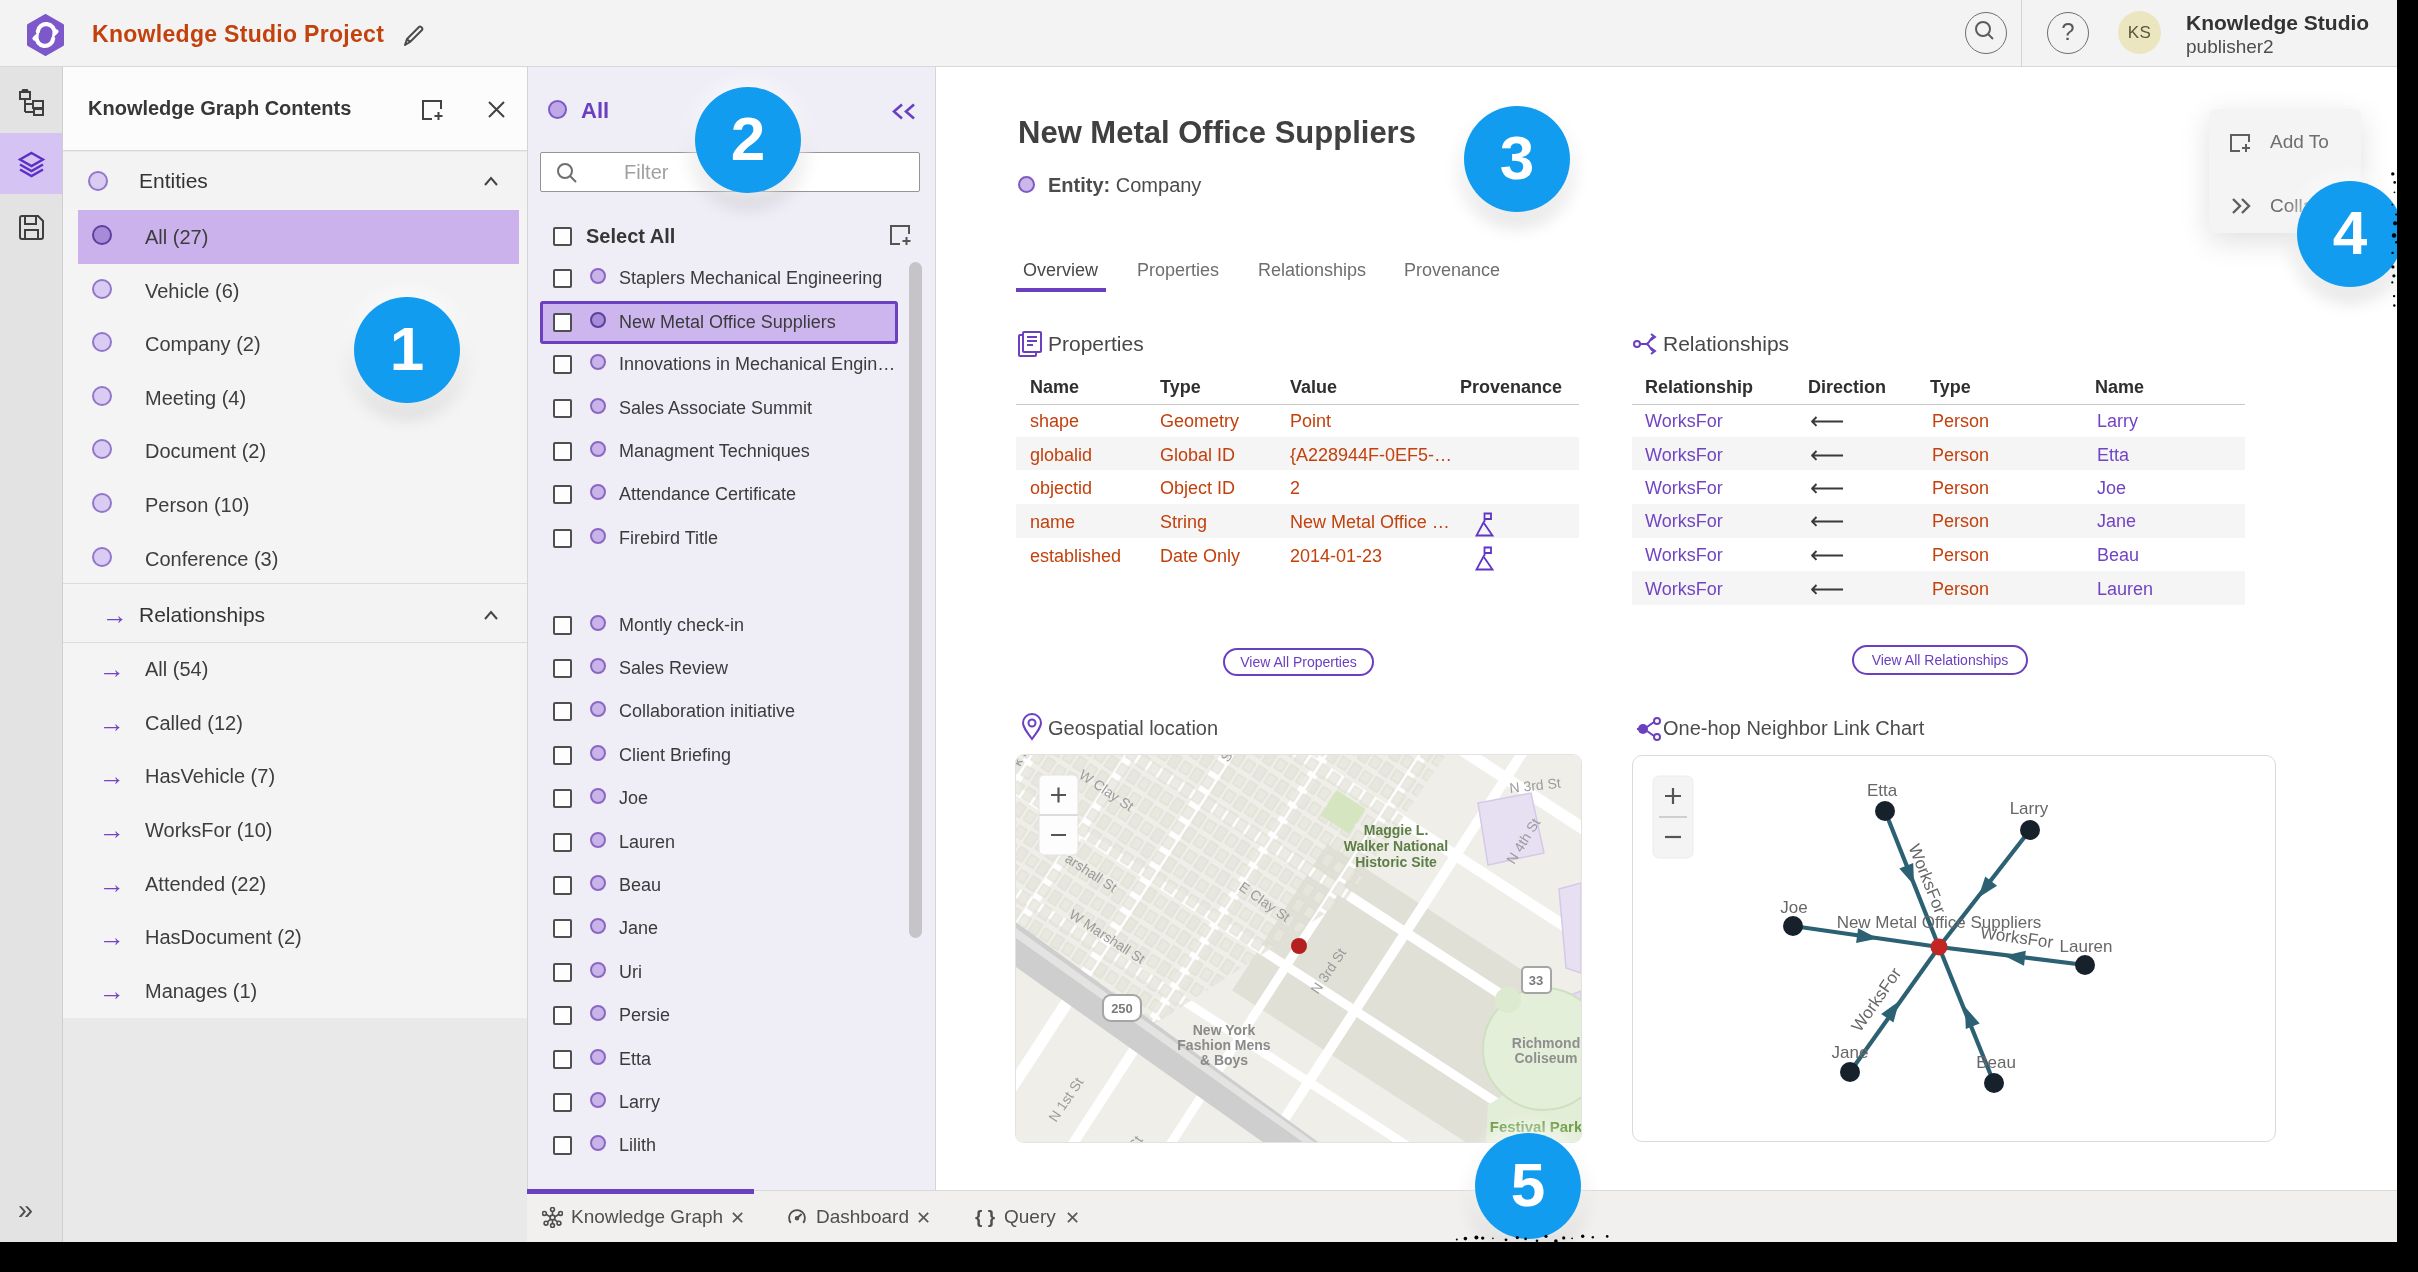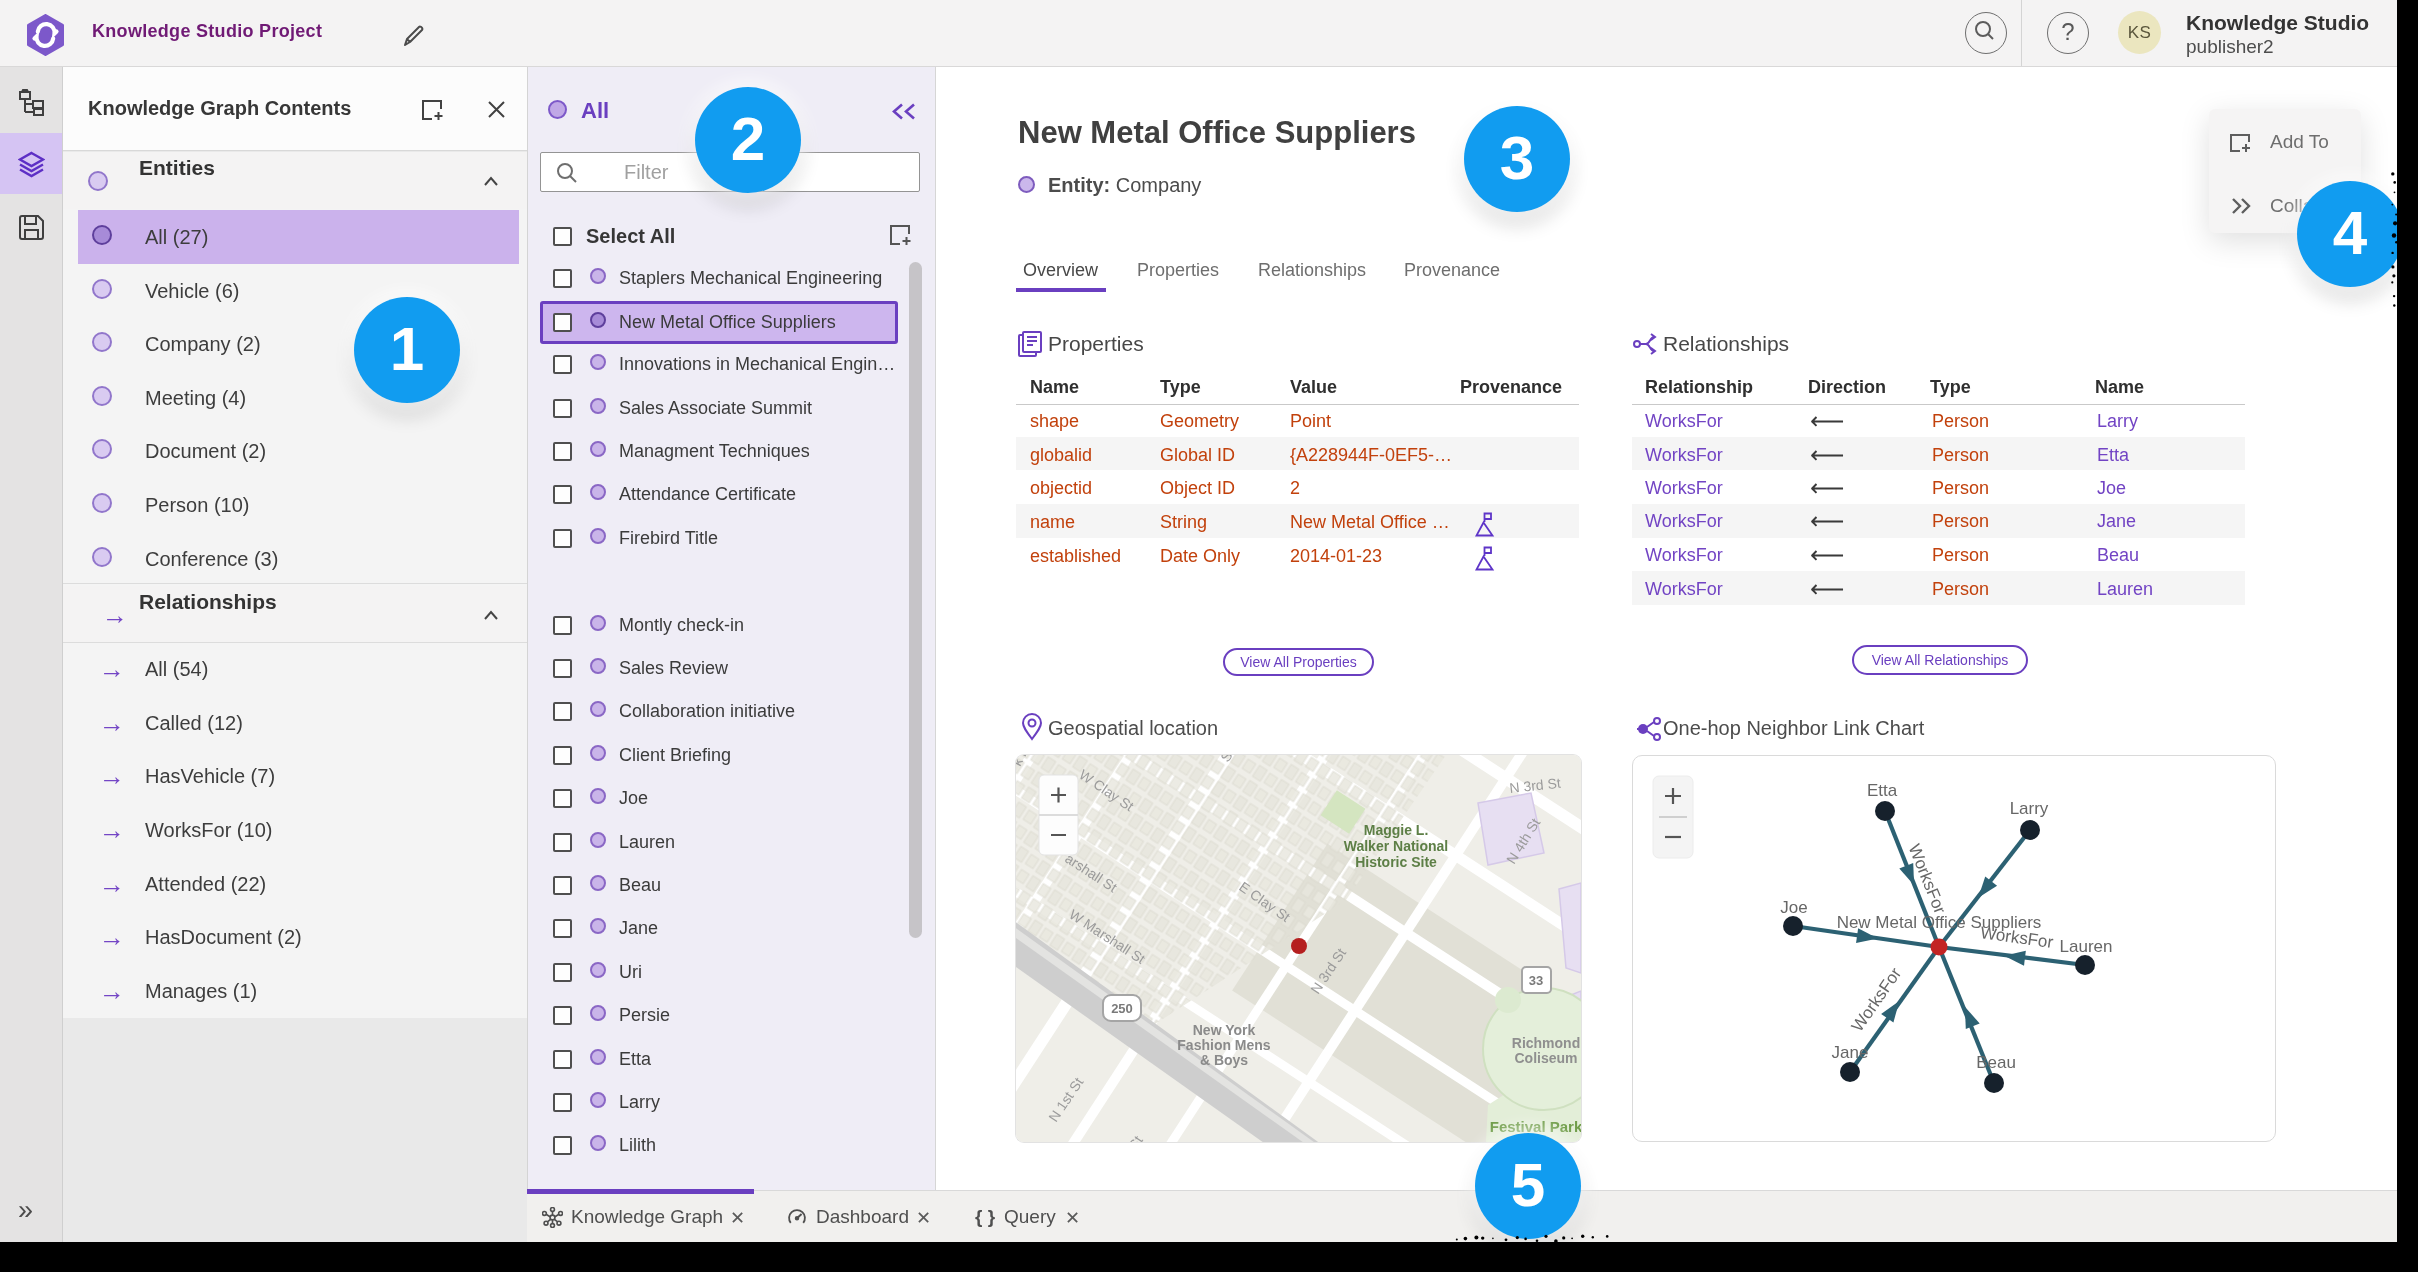--- a/index.html
+++ b/index.html
@@ -1,39 +1,39 @@
 <!DOCTYPE html>
 <html><head>
 <meta charset="utf-8">
 <style>
 * { margin:0; padding:0; box-sizing:border-box; }
 html,body { width:2418px; height:1272px; overflow:hidden; background:#000; }
 body { font-family:"Liberation Sans", sans-serif; color:#3f3f3f; position:relative; }
 .abs { position:absolute; }
 #header { left:0; top:0; width:2397px; height:67px; background:#f4f3f3; border-bottom:1px solid #d9d8d8; }
 #logo { left:27px; top:14px; width:37px; height:42px; }
-#apptitle { left:92px; top:21px; font-size:18px; font-weight:bold; color:#701a75; letter-spacing:0.3px; }
+#apptitle { left:92px; top:21px; font-size:23px; font-weight:bold; color:#c2410c; letter-spacing:0.3px; }
 #pencil { left:402px; top:24px; }
 #hdr-div { left:2021px; top:0; width:1px; height:66px; background:#d4d4d4; }
 .hcirc { width:42px; height:42px; border:1.8px solid #6f6f6f; border-radius:50%; color:#5c5c5c; }
 #srch { left:1965px; top:12px; }
 #help { left:2047px; top:12px; font-size:24px; text-align:center; line-height:38px; color:#585858;}
 #avatar { left:2118px; top:11px; width:43px; height:43px; border-radius:50%; background:#ebe6bf; color:#5a563c; font-size:17px; text-align:center; line-height:43px; letter-spacing:0.5px; }
 #acct1 { left:2186px; top:11px; font-size:21px; font-weight:bold; color:#333; }
 #acct2 { left:2186px; top:36px; font-size:19px; color:#4d4d4d; }
 #rail { left:0; top:67px; width:63px; height:1175px; background:#e4e3e3; border-right:1px solid #cfcfcf; }
 .railic { left:18px; width:27px; height:27px; }
 #rail-sel { left:0; top:66px; width:62px; height:61px; background:#d5c4f3; }
 #rail-exp { left:18px; top:1128px; font-size:27px; color:#4c4c4c; }
 #p1 { left:63px; top:67px; width:464px; height:1175px; background:#e9e9e9; }
 #p1-head { left:0; top:0; width:464px; height:84px; background:#fcfcfc; border-bottom:1px solid #d8d8d8; }
 #p1-title { left:25px; top:30px; font-size:20px; font-weight:bold; color:#373737; }
 #p1-list { left:0; top:85px; width:464px; height:866px; background:#f4f4f4; }
 .grp { position:absolute; left:0; width:464px; height:57px; background:#f4f3f3; }
-.grp .gt { position:absolute; left:76px; top:4px; font-size:21px; font-weight:bold; color:#333; }
+.grp .gt { position:absolute; left:76px; top:17px; font-size:21px; font-weight:normal; color:#333; }
 .chev { position:absolute; left:420px; top:22px; width:16px; height:16px; }
 .row1 { position:absolute; left:15px; width:441px; height:54px; font-size:20px; color:#3d3d3d; line-height:54px; }
 .row1 .lbl { position:absolute; left:67px; }
 .ecirc { position:absolute; left:14px; top:15px; width:20px; height:20px; border-radius:50%; background:#d9cbf1; border:2px solid #9176cb; }
 .rarr { position:absolute; left:21px; top:0px; color:#7345c5; font-size:26px; }
 .sel1 { background:#cbb2ec; }
 .sel1 .ecirc { background:#a78bd8; border-color:#5e3f9c; }
 #p1-div1 { left:0; top:431px; width:464px; height:1px; background:#dcdcdc; }
 #p1-div2 { left:0; top:490px; width:464px; height:1px; background:#dcdcdc; }
 #p2 { left:527px; top:67px; width:408px; height:1123px; background:#efedf6; border-left:1px solid #d4d4d4; }

